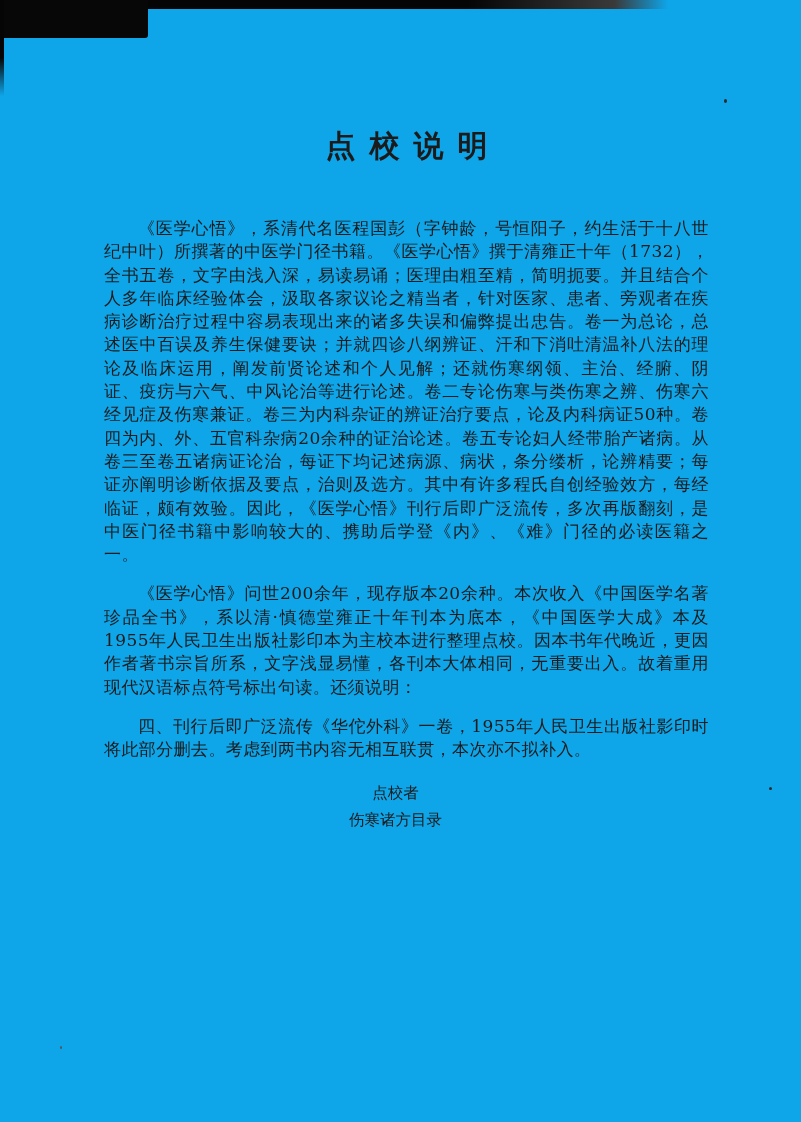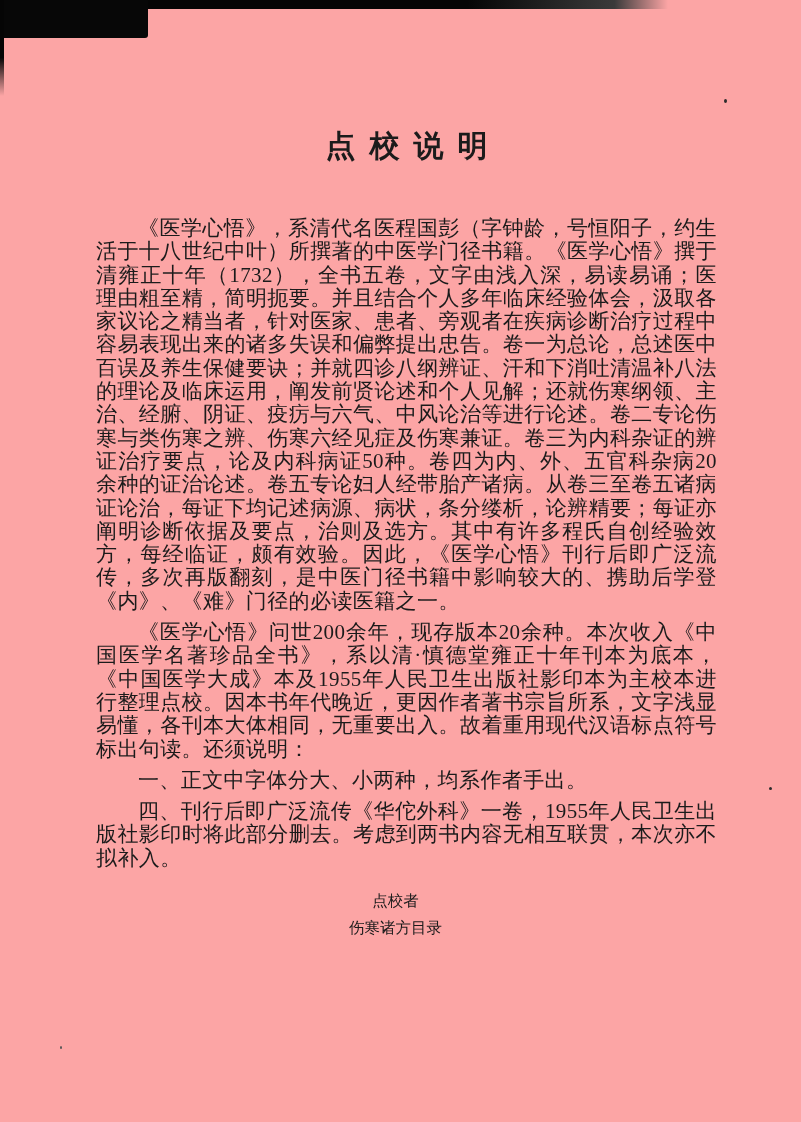--- a/index.html
+++ b/index.html
@@ -5,21 +5,21 @@
   html, body {
     margin: 0;
     padding: 0;
     background: #d9d9d9;
   }
   .page {
     position: relative;
     width: 801px;
     height: 1122px;
     margin: 0 auto;
-    background: #fca5a5;
+    background: #0ea5e9;
     color: #1b1b1b;
     font-family: "DejaVu Serif", "Liberation Serif", serif;
     overflow: hidden;
     box-sizing: border-box;
   }
   
   .scan-top-strip {
     position: absolute;
     left: 0; top: 0;
     width: 668px; height: 9px;
@@ -51,27 +51,26 @@
   }
   .doc-title {
     margin: 0 0 50px 0;
     text-align: center;
     font-size: 30px;
     font-weight: bold;
     letter-spacing: 14px;
     text-indent: 14px; 
   }
   .para {
-    margin: 8px;
-    font-size: 21px;
+    margin: 16px;
+    font-size: 17px;
     line-height: 23.3px;
     text-align: justify;
     text-indent: 2em;
     letter-spacing: 0.4px;
-    font-family: Liberation Serif, serif;
   }
   .signature {
     margin-top: 18px;
     text-align: center;
     padding-right: 22px;
     font-size: 15.5px;
     line-height: 27px;
   }
   .signature div { margin: 0; }
 </style>
@@ -89,21 +88,20 @@
 
   <div class="content">
 
     <h1 class="doc-title">点校说明</h1>
 
     <p class="para">《医学心悟》，系清代名医程国彭（字钟龄，号恒阳子，约生活于十八世纪中叶）所撰著的中医学门径书籍。《医学心悟》撰于清雍正十年（1732），全书五卷，文字由浅入深，易读易诵；医理由粗至精，简明扼要。并且结合个人多年临床经验体会，汲取各家议论之精当者，针对医家、患者、旁观者在疾病诊断治疗过程中容易表现出来的诸多失误和偏弊提出忠告。卷一为总论，总述医中百误及养生保健要诀；并就四诊八纲辨证、汗和下消吐清温补八法的理论及临床运用，阐发前贤论述和个人见解；还就伤寒纲领、主治、经腑、阴证、疫疠与六气、中风论治等进行论述。卷二专论伤寒与类伤寒之辨、伤寒六经见症及伤寒兼证。卷三为内科杂证的辨证治疗要点，论及内科病证50种。卷四为内、外、五官科杂病20余种的证治论述。卷五专论妇人经带胎产诸病。从卷三至卷五诸病证论治，每证下均记述病源、病状，条分缕析，论辨精要；每证亦阐明诊断依据及要点，治则及选方。其中有许多程氏自创经验效方，每经临证，颇有效验。因此，《医学心悟》刊行后即广泛流传，多次再版翻刻，是中医门径书籍中影响较大的、携助后学登《内》、《难》门径的必读医籍之一。</p>
 
 
     <p class="para">《医学心悟》问世200余年，现存版本20余种。本次收入《中国医学名著珍品全书》，系以清·慎德堂雍正十年刊本为底本，《中国医学大成》本及1955年人民卫生出版社影印本为主校本进行整理点校。因本书年代晚近，更因作者著书宗旨所系，文字浅显易懂，各刊本大体相同，无重要出入。故着重用现代汉语标点符号标出句读。还须说明：</p>
 
-    <p class="para">一、正文中字体分大、小两种，均系作者手出。</p>
 
 
 
     <p class="para">四、刊行后即广泛流传《华佗外科》一卷，1955年人民卫生出版社影印时将此部分删去。考虑到两书内容无相互联贯，本次亦不拟补入。</p>
 
     <div class="signature">
       <div>点校者</div>
       <div>伤寒诸方目录</div>
     </div>
 

